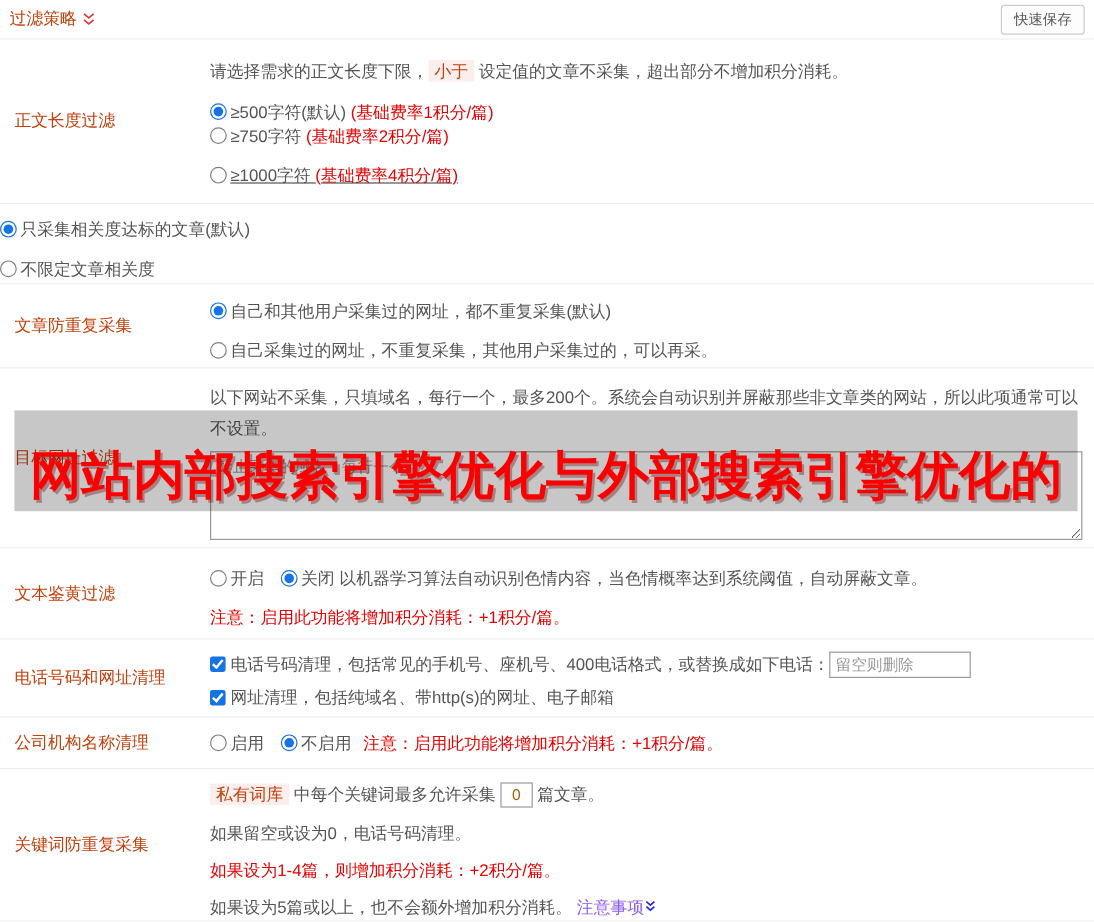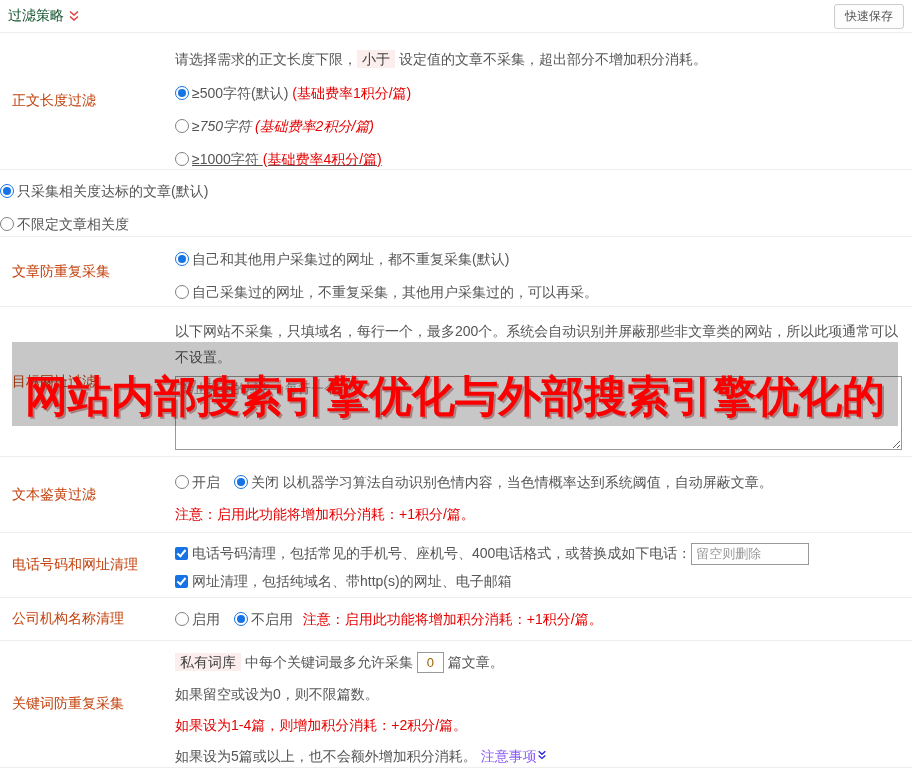--- a/index.html
+++ b/index.html
@@ -8,42 +8,42 @@
     width:912px; height:768px; position:relative; overflow:hidden;
     background:#fff; color:#555;
     font-family:"Liberation Sans","DejaVu Sans",sans-serif;
     font-size:14px;
   }
   
   .header {
     height:33px; display:flex; align-items:center; justify-content:space-between;
     padding:0 8px; border-bottom:1px solid #eee;
   }
-  .header-title { color:#14532d; display:flex; align-items:center; gap:4px; }
+  .header-title { color:#c2410c; display:flex; align-items:center; gap:4px; }
   .chev { display:inline-block; line-height:0; }
   .save-btn {
     border:1px solid #ccc; background:#fdfdfd; border-radius:3px;
     padding:3px 10px; font-size:12px; color:#555; cursor:pointer;
     font-family:inherit;
   }
   
   .row { display:flex; border-bottom:1px solid #eee; }
   .row:last-child { border-bottom:none; }
   .row-label {
     width:175px; min-width:175px; padding-left:12px;
     display:flex; align-items:center; color:#c2410c;
   }
   .row-content { flex:1; padding-right:10px; }
   .r1 { height:137px; } .r2 { height:67px; } .r3 { height:70px; }
   .r4 { height:150px; } .r5 { height:76px; } .r6 { height:65px; }
   .r7 { height:43px; } .r8 { height:127px; }
 
   .line { line-height:20px; }
   .red  { color:#e60000; }
-  .hl   { color:#404040; background:#fdeeee; padding:1px 5px; }
+  .hl   { color:#c2410c; background:#fdeeee; padding:1px 5px; }
   .link { color:#8b5cf6; cursor:pointer; }
 
   
   .radio {
     width:14px; height:14px; border:1px solid #808080; border-radius:50%;
     display:inline-block; vertical-align:-2px; margin-right:3px;
     background:#fff; position:relative; cursor:pointer;
   }
   .radio.on { border-color:#1673e6; }
   .radio.on::after {
@@ -105,21 +105,21 @@
 
 <div class="row r1">
   <div class="row-label">正文长度过滤</div>
   <div class="row-content" style="padding-top:16px;">
     <div class="line">
       <span>请选择需求的正文长度下限，</span><span class="hl">小于</span><span> 设定值的文章不采集，超出部分不增加积分消耗。</span>
     </div>
     <div class="line opt" style="margin-top:14px;">
       <span class="radio on"></span><span>≥500字符(默认) </span><span class="red">(基础费率1积分/篇)</span>
     </div>
-    <div class="line opt" style="margin-top:13px;font-style:italic;">
+    <div class="line opt" style="">
       <span class="radio"></span><span>≥750字符 </span><span class="red">(基础费率2积分/篇)</span>
     </div>
     <div class="line opt" style="margin-top:13px;text-decoration:underline;">
       <span class="radio"></span><span>≥1000字符 </span><span class="red">(基础费率4积分/篇)</span>
     </div>
   </div>
 </div>
 
 <div class="row r2">
   <div class="row-content" style="padding-top:11px;">
@@ -188,21 +188,21 @@
 </div>
 
 <div class="row r8">
   <div class="row-label">关键词防重复采集</div>
   <div class="row-content" style="padding-top:9px;">
     <div class="line" style="line-height:24px;">
       <span class="hl">私有词库</span><span> 中每个关键词最多允许采集</span>
       <input class="text num-input" type="text" value="0" style="">
       <span>篇文章。</span>
     </div>
-    <div class="line" style="margin-top:10px;">如果留空或设为0，则不限篇数。</div>
+    <div class="line" style="margin-top:10px;">如果留空或设为0，电话号码清理。</div>
     <div class="line red" style="margin-top:11px;">如果设为1-4篇，则增加积分消耗：+2积分/篇。</div>
     <div class="line" style="margin-top:11px;">
       <span>如果设为5篇或以上，也不会额外增加积分消耗。 </span><span class="link"><span>注意事项</span><span class="chev"><svg width="10" height="11" viewBox="0 0 12 13">
               <path d="M2 1.5 L6 5 L10 1.5 M2 6.5 L6 10 L10 6.5" stroke="#2323dc" stroke-width="1.6" fill="none"></path>
             </svg></span></span>
     </div>
   </div>
 </div>
 
 <div class="overlay">

